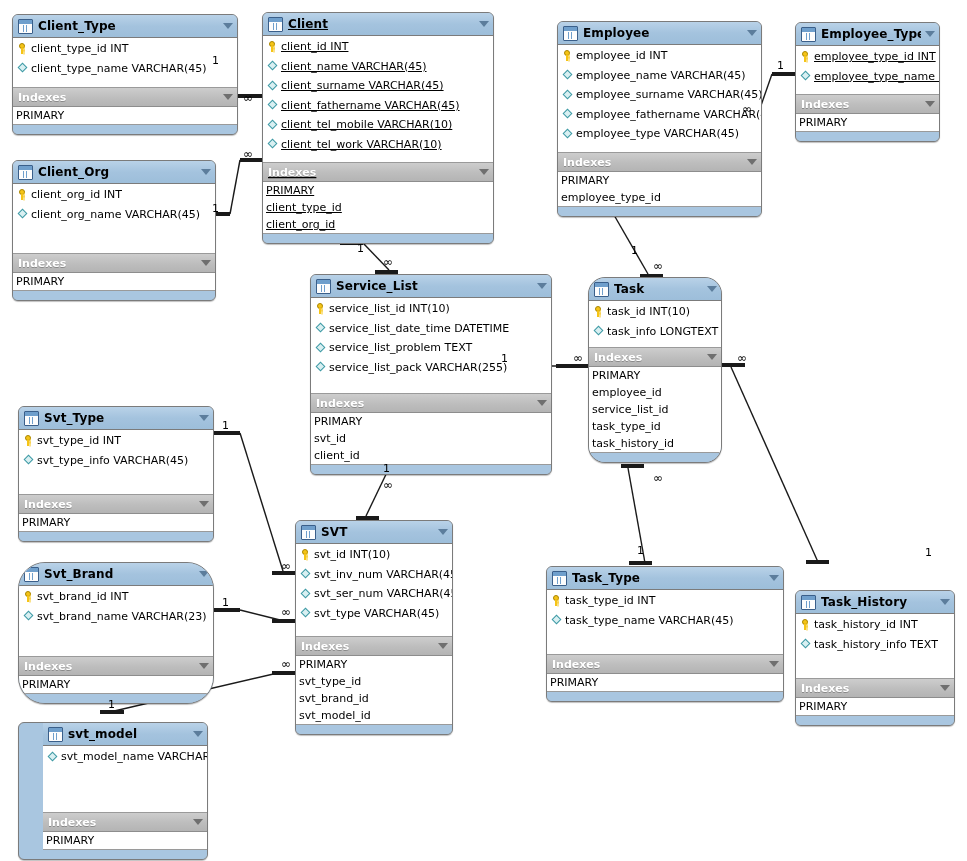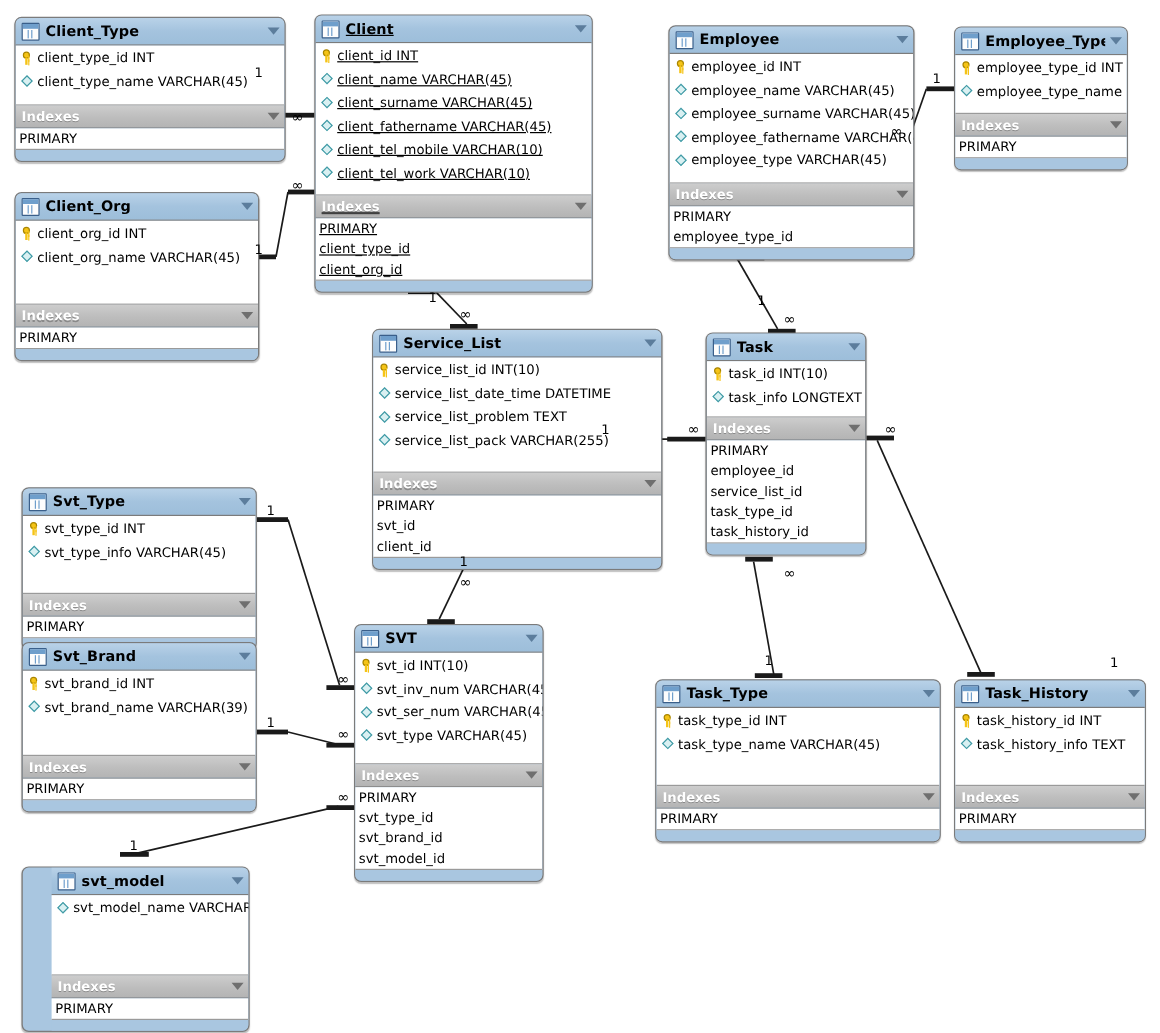--- a/index.html
+++ b/index.html
@@ -311,21 +311,21 @@
           <div class="idx">employee_type_id</div>
         </div>
         <div class="foot"></div>
       </div>
       <div class="tbl" style="left: 795px; top: 22px; width: 145px;">
         <div class="hdr">
           <span class="tblicon"></span>
           <span class="tname">Employee_Type</span>
           <span class="caret"></span>
         </div>
-        <div class="cols" style="height: 46px;">
+        <div class="cols" style="height: 46px; text-decoration: underline;">
           <div class="col">
             <span class="ic key"></span>
             <span class="ctxt">employee_type_id INT</span>
           </div>
           <div class="col">
             <span class="ic dia"></span>
             <span class="ctxt">employee_type_name ...</span>
           </div>
         </div>
         <div class="idxhdr">
@@ -365,21 +365,21 @@
           <span class="ititle">Indexes</span>
           <span class="caret"></span>
         </div>
         <div class="idxs">
           <div class="idx">PRIMARY</div>
           <div class="idx">svt_id</div>
           <div class="idx">client_id</div>
         </div>
         <div class="foot"></div>
       </div>
-      <div class="tbl" style="left: 588px; top: 277px; width: 134px;">
+      <div class="tbl" style="left: 588px; top: 277px; width: 134px; border-radius: 17px;">
         <div class="hdr">
           <span class="tblicon"></span>
           <span class="tname">Task</span>
           <span class="caret"></span>
         </div>
         <div class="cols" style="height: 44px;">
           <div class="col">
             <span class="ic key"></span>
             <span class="ctxt">task_id INT(10)</span>
           </div>
@@ -419,34 +419,34 @@
         </div>
         <div class="idxhdr">
           <span class="ititle">Indexes</span>
           <span class="caret"></span>
         </div>
         <div class="idxs">
           <div class="idx">PRIMARY</div>
         </div>
         <div class="foot"></div>
       </div>
-      <div class="tbl" style="left: 18px; top: 535px; width: 196px;">
+      <div class="tbl" style="left: 18px; top: 562px; width: 196px; border-radius: 27px;">
         <div class="hdr">
           <span class="tblicon"></span>
           <span class="tname">Svt_Brand</span>
           <span class="caret"></span>
         </div>
         <div class="cols" style="height: 68px;">
           <div class="col">
             <span class="ic key"></span>
             <span class="ctxt">svt_brand_id INT</span>
           </div>
           <div class="col">
             <span class="ic dia"></span>
-            <span class="ctxt">svt_brand_name VARCHAR(39)</span>
+            <span class="ctxt">svt_brand_name VARCHAR(23)</span>
           </div>
         </div>
         <div class="idxhdr">
           <span class="ititle">Indexes</span>
           <span class="caret"></span>
         </div>
         <div class="idxs">
           <div class="idx">PRIMARY</div>
         </div>
         <div class="foot"></div>
@@ -526,21 +526,21 @@
         </div>
         <div class="idxhdr">
           <span class="ititle">Indexes</span>
           <span class="caret"></span>
         </div>
         <div class="idxs">
           <div class="idx">PRIMARY</div>
         </div>
         <div class="foot"></div>
       </div>
-      <div class="tbl" style="left: 795px; top: 566px; width: 160px;">
+      <div class="tbl" style="left: 795px; top: 590px; width: 160px;">
         <div class="hdr">
           <span class="tblicon"></span>
           <span class="tname">Task_History</span>
           <span class="caret"></span>
         </div>
         <div class="cols" style="height: 62px;">
           <div class="col">
             <span class="ic key"></span>
             <span class="ctxt">task_history_id INT</span>
           </div>

